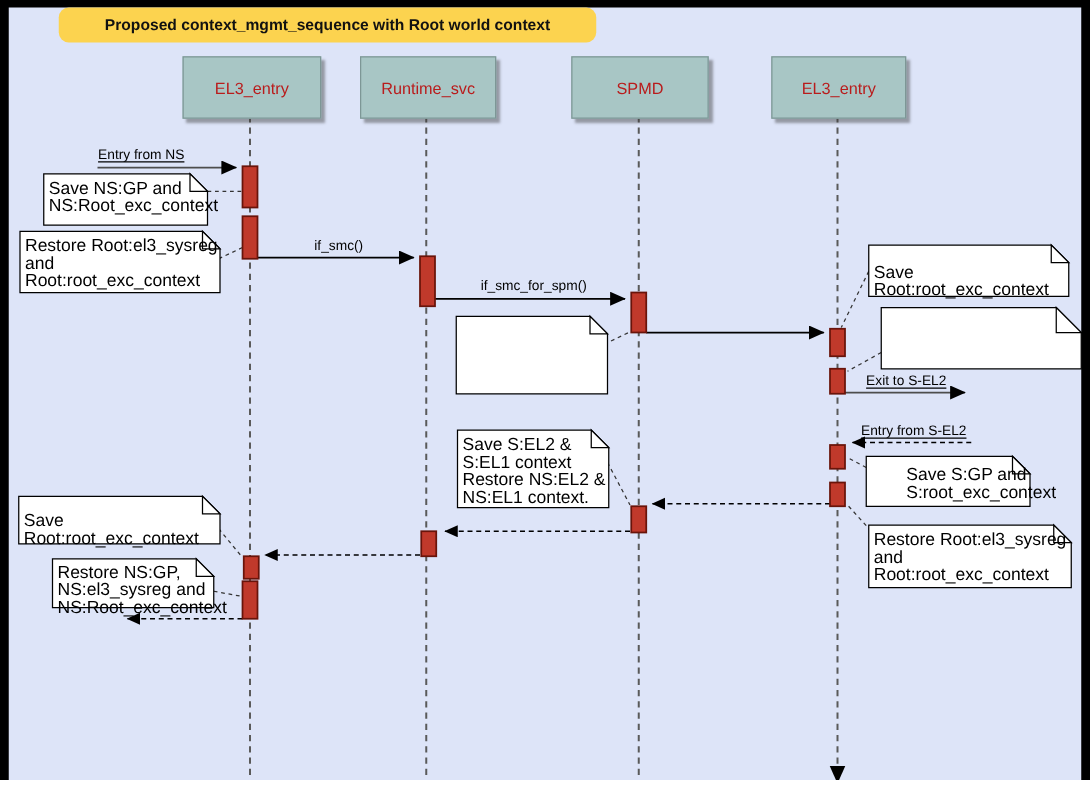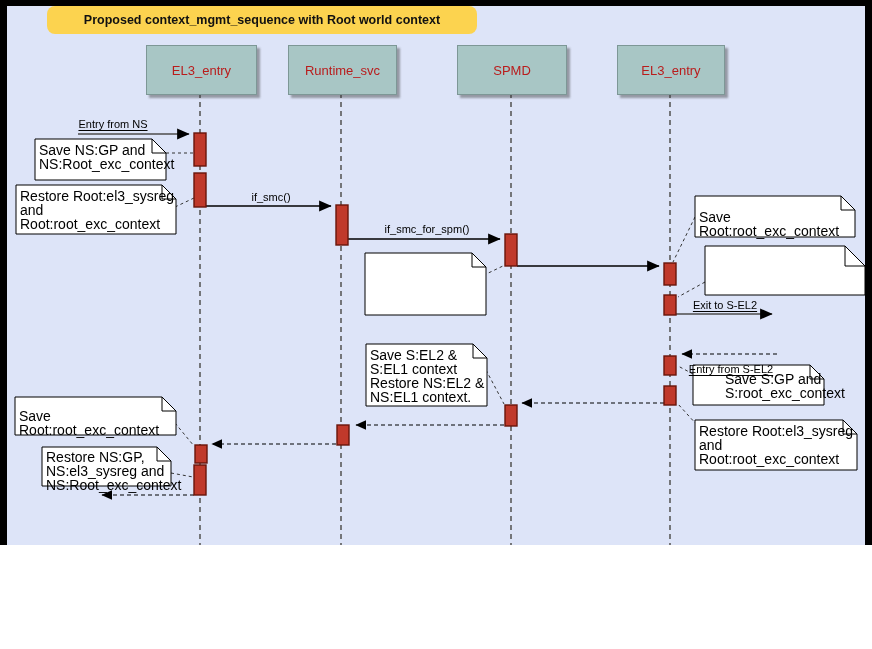--- a/index.html
+++ b/index.html
@@ -1,18 +1,18 @@
 <!DOCTYPE html>
 <html><head>
 <meta charset="utf-8">
 <style>
   html,body{margin:0;padding:0;}
   body{font-family:"Liberation Sans", sans-serif;}
   #stage{
-    position:relative;width:872px;height:545px;background:#000;overflow:hidden;
+    position:relative;width:872px;height:624px;background:#000;overflow:hidden;
   }
   .canvas-bg{
     position:absolute;left:7px;top:6px;width:858px;height:629px;background:#dde4f8;
   }
   svg.overlay{position:absolute;left:0;top:0;width:872px;height:649px;}
   .title-banner{
     position:absolute;left:47px;top:6px;width:430px;height:28px;
     background:#fcd34f;border-radius:8px;
     display:flex;align-items:center;justify-content:center;
     font-size:12.5px;font-weight:bold;color:#111;
@@ -132,21 +132,21 @@
     <span>Runtime_svc</span>
   </div>
   <div class="actor" style="left:617px;width:106px;">
     <span>EL3_entry</span>
   </div>
 
   <div class="msg-label underlined" style="left:76px;top:118px;width:74px;">Entry from NS</div>
   <div class="msg-label" style="left:236px;top:191px;width:70px;">if_smc()</div>
   <div class="msg-label" style="left:381px;top:223px;width:92px;">if_smc_for_spm()</div>
   <div class="msg-label underlined" style="left:688px;top:299px;width:74px;">Exit to S-EL2</div>
-  <div class="msg-label underlined" style="left:686px;top:339px;width:90px;margin-top:24px;">Entry from S-EL2</div>
+  <div class="msg-label underlined" style="left:686px;top:339px;width:90px;">Entry from S-EL2</div>
 
   <div class="note-text" style="left:35px;top:141px;width:128px;">Save NS:GP and
 NS:Root_exc_context</div>
   <div class="note-text" style="left:16px;top:187px;width:156px;">Restore Root:el3_sysreg
 and
 Root:root_exc_context</div>
   <div class="note-text" style="left:695px;top:208px;width:157px;">Save Root:root_exc_context</div>
   <div class="note-text" style="left:366px;top:346px;width:118px;border-radius:18px;">Save S:EL2 &amp;
 S:EL1 context
 Restore NS:EL2 &amp;

